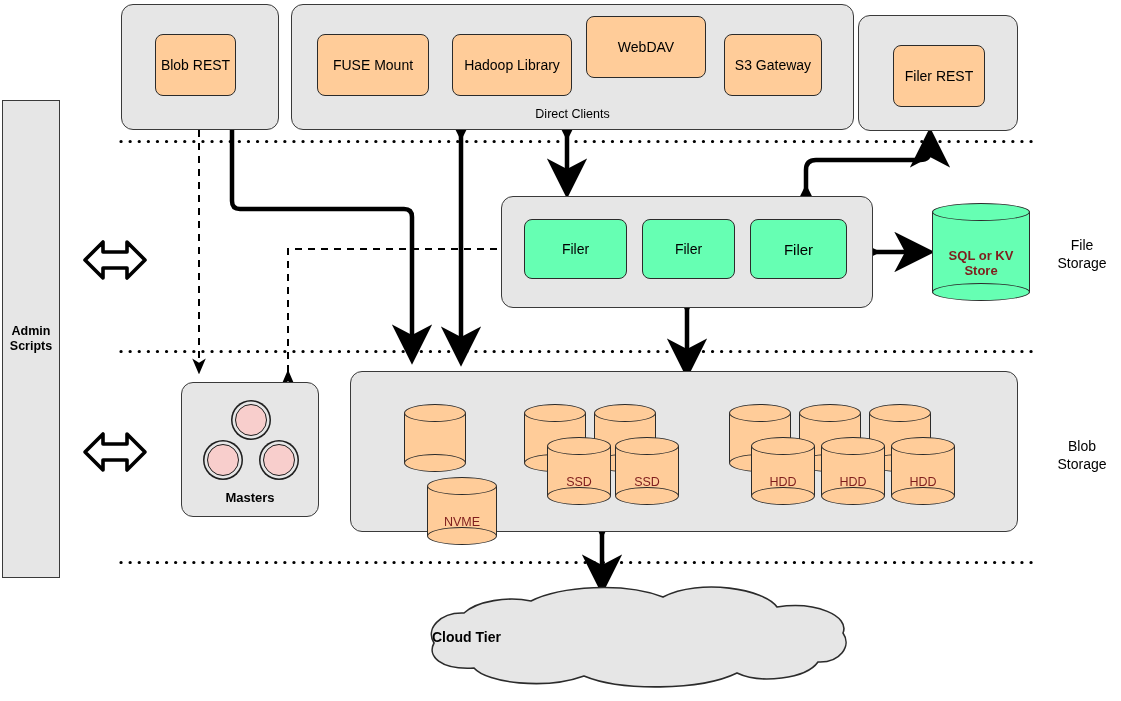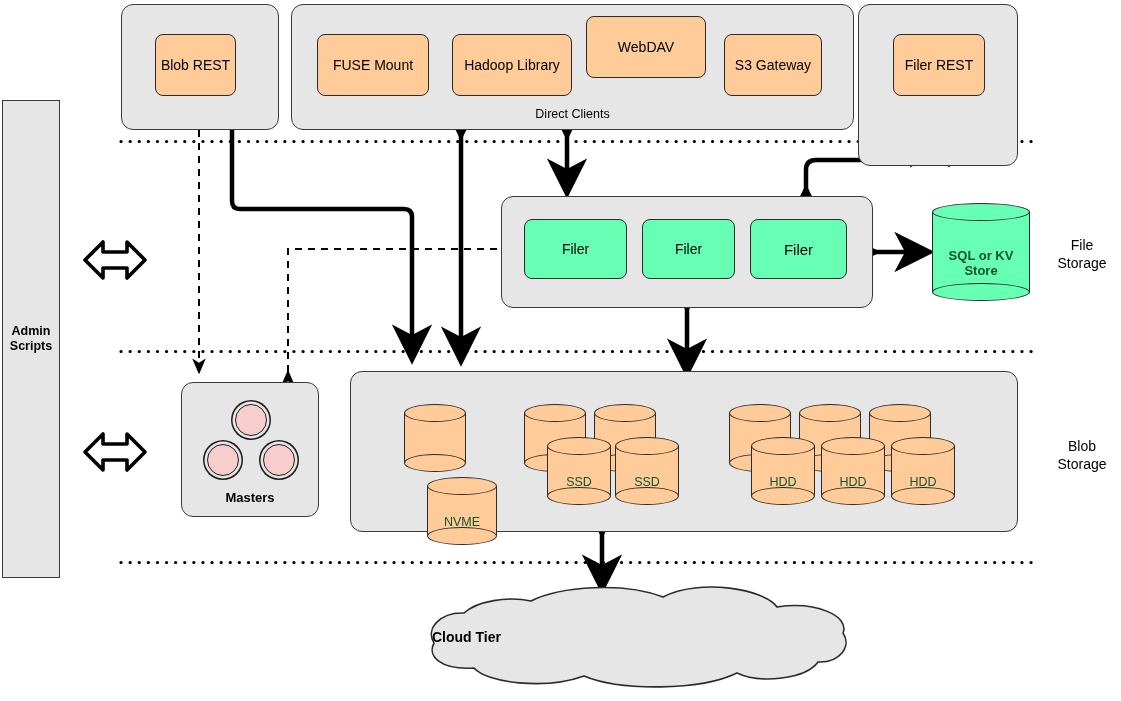--- a/index.html
+++ b/index.html
@@ -29,21 +29,21 @@
 
   
   .cyl{position:absolute;}
   .cyl .body{position:absolute;left:0;top:9px;width:100%;height:calc(100% - 18px);
              background:#ffcc99;border-left:1px solid #2b2b2b;border-right:1px solid #2b2b2b;box-sizing:border-box;}
   .cyl .top{position:absolute;left:0;top:0;width:100%;height:18px;background:#ffcc99;
             border:1px solid #2b2b2b;border-radius:50%;box-sizing:border-box;}
   .cyl .bot{position:absolute;left:0;bottom:0;width:100%;height:18px;background:#ffcc99;
             border:1px solid #2b2b2b;border-radius:50%;box-sizing:border-box;}
   .cyl .lbl{position:absolute;left:0;top:0;width:100%;height:100%;display:flex;align-items:center;
-            justify-content:center;font-size:12.5px;color:#14532d;z-index:3;padding-top:22px;box-sizing:border-box;}
+            justify-content:center;font-size:12.5px;color:#7f1d1d;z-index:3;padding-top:22px;box-sizing:border-box;}
 
   
   .gcyl .body{background:#66ffb3;}
   .gcyl .top{background:#66ffb3;}
   .gcyl .bot{background:#66ffb3;}
   .gcyl .lbl{font-weight:bold;font-size:13px;line-height:15px;text-align:center;}
 
   
   #cloud{position:absolute;left:432px;top:585px;width:390px;height:110px;}
   #cloud .cloudtxt{position:absolute;left:0;top:44px;width:100%;font-size:14px;font-weight:bold;}
@@ -134,21 +134,21 @@
   </div>
 
   <div class="grpbox" style="left:291px;top:4px;width:563px;height:126px;">
     <div class="orange" style="left:25px;top:29px;width:112px;height:62px;">FUSE Mount</div>
     <div class="orange" style="left:160px;top:29px;width:120px;height:62px;">Hadoop Library</div>
     <div class="orange" style="left:294px;top:11px;width:120px;height:62px;">WebDAV</div>
     <div class="orange" style="left:432px;top:29px;width:98px;height:62px;">S3 Gateway</div>
     <div class="caption" style="left:0;top:102px;">Direct Clients</div>
   </div>
 
-  <div class="grpbox" style="left:858px;top:4px;width:160px;height:162px;">
+  <div class="grpbox" style="left:858px;top:15px;width:160px;height:116px;">
     <div class="orange" style="left:34px;top:29px;width:92px;height:62px;">Filer REST</div>
   </div>
 
   <div id="admin">
     <div class="txt">
       <div>Admin</div>
       <div>Scripts</div>
     </div>
   </div>
 

